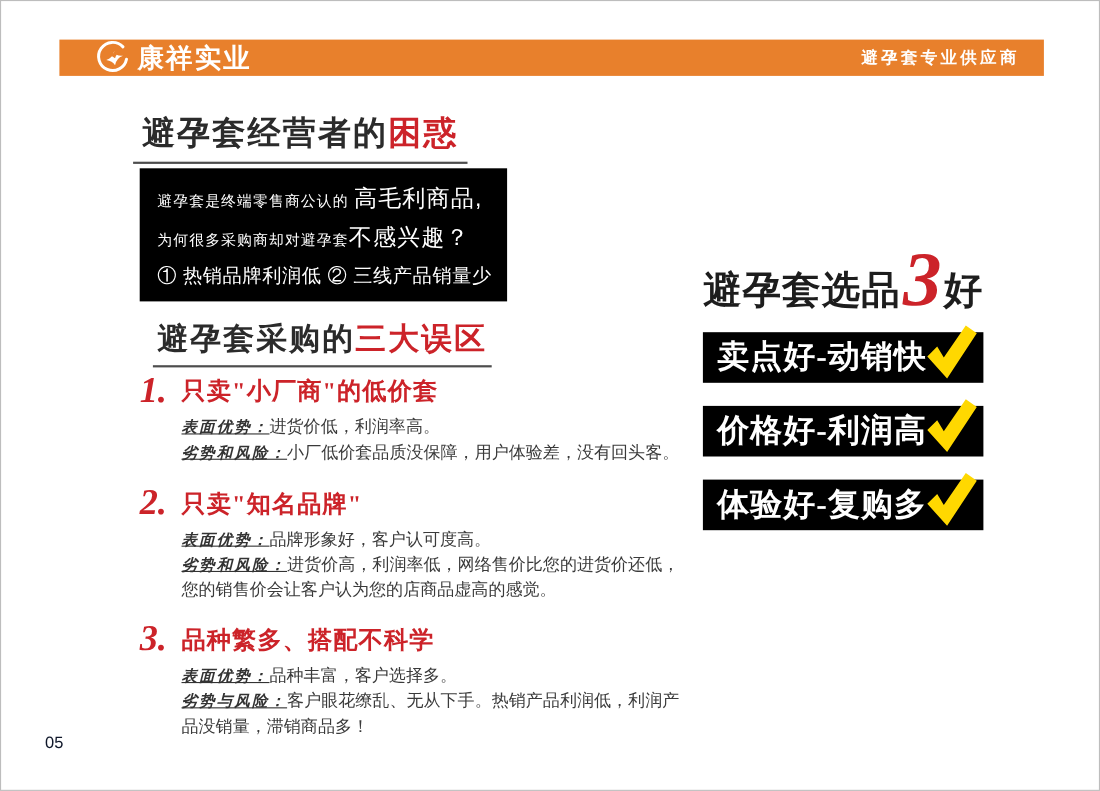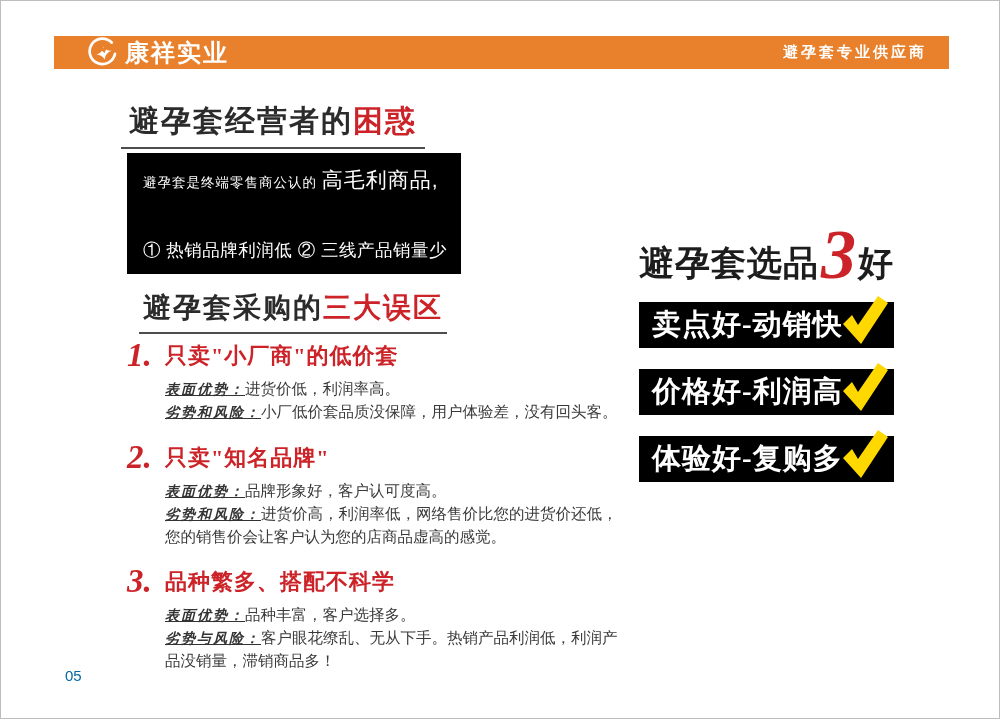--- a/index.html
+++ b/index.html
@@ -70,21 +70,21 @@
   }
   .banners { margin-top:17px; }
   .banner {
     position:relative; width:255px; height:46px; background:#000000;
     color:#fff; display:flex; align-items:center; margin-bottom:21px;
     font-family:"Liberation Serif", serif; font-weight:bold;
     font-size:29px; letter-spacing:1px; padding-left:13px;
   }
   .check { position:absolute; right:4px; top:-8px; width:48px; height:52px; }
 
-  .page-num { position:absolute; left:64px; top:666px; font-size:15px; color:#0369a1; }
+  .page-num { position:absolute; left:40px; top:666px; font-size:15px; color:#0f172a; }
 </style>
 </head>
 <body>
 
 <div class="page">
 
   <div class="header-bar">
     <span class="logo">
       <svg viewBox="0 0 40 40" width="32" height="32">
         <path d="M31 7 A 16 16 0 1 0 35 21" fill="none" stroke="#fff" stroke-width="3.4" stroke-linecap="round"></path>
@@ -96,20 +96,23 @@
     <span class="tagline">避孕套专业供应商</span>
   </div>
 
   <div class="h1">
     <span>避孕套经营者的</span><span class="red">困惑</span>
   </div>
 
   <div class="orange-box">
     <div class="obox-line">
       <span class="obox-small">避孕套是终端零售商公认的 </span><span class="obox-large">高毛利商品,</span>
+    </div>
+    <div class="obox-line">
+      <span class="obox-small">为何很多采购商却对避孕套</span><span class="obox-large">不感兴趣？</span>
     </div>
     <div class="obox-line obox-line3">① 热销品牌利润低 ② 三线产品销量少</div>
   </div>
 
   <div class="h2">
     <span>避孕套采购的</span><span class="red">三大误区</span>
   </div>
 
   <div class="items">
 

